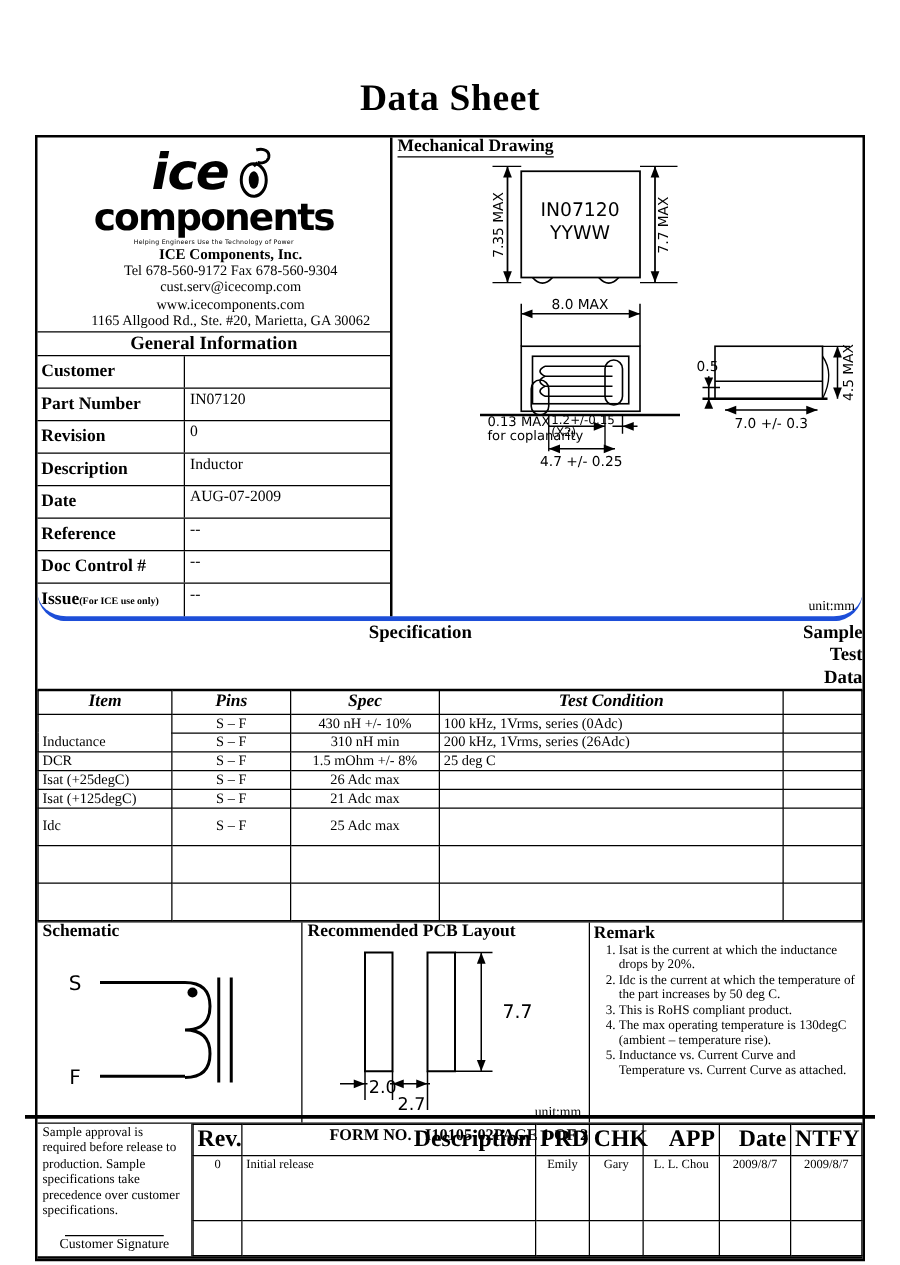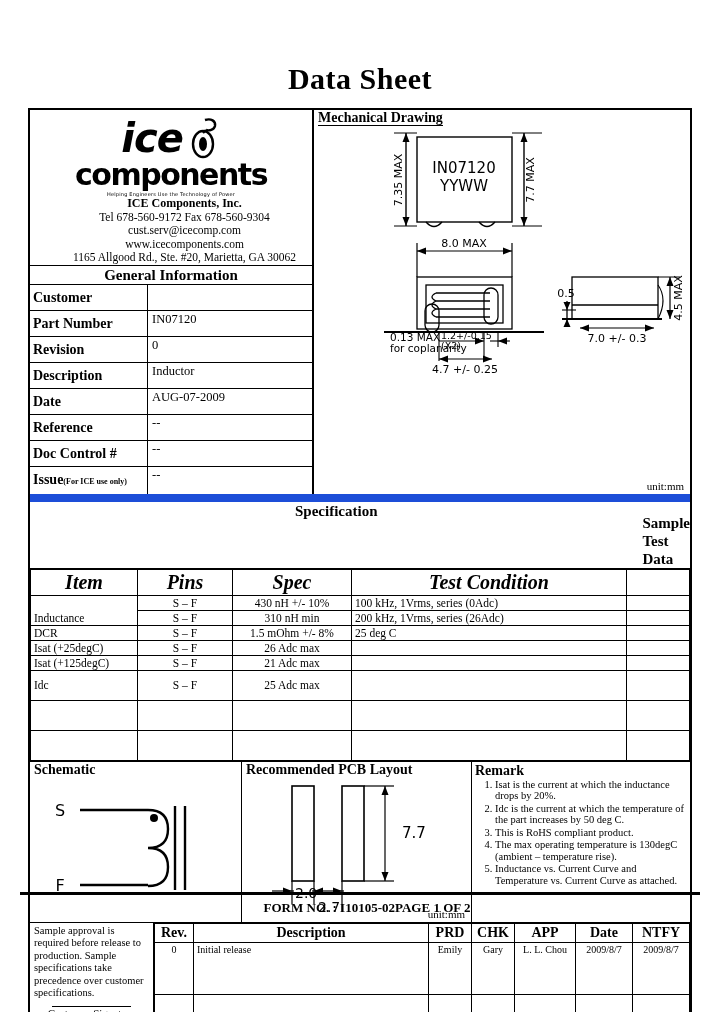--- a/index.html
+++ b/index.html
@@ -1,21 +1,21 @@
 <!DOCTYPE html>
 <html><head>
 <meta charset="utf-8">
 <style>
   html,body{margin:0;padding:0;background:#fff;}
   body{width:720px;height:1012px;font-family:"Liberation Serif",serif;color:#000;}
   .page{position:relative;width:720px;height:950px;}
   .title{text-align:center;font-size:30px;font-weight:bold;letter-spacing:.5px;padding-top:62px;font-family:"Liberation Serif",serif;}
   .sheet{position:absolute;left:28px;top:108px;width:664px;border:2px solid #000;box-sizing:border-box;}
   
-  .topband{display:flex;border-bottom:8px solid #1d4ed8;}
+  .topband{display:flex;border-bottom:4px solid #1d4ed8;border-radius:23px;}
   .logobox{width:284px;box-sizing:border-box;border-right:2px solid #000;}
   .logo-wrap{text-align:center;padding-top:6px;}
   .logo-ice{font-family:"DejaVu Sans",sans-serif;font-weight:bold;font-style:italic;font-size:40px;line-height:34px;letter-spacing:-1px;}
   .logo-comp{font-family:"DejaVu Sans",sans-serif;font-weight:bold;font-size:30px;line-height:30px;letter-spacing:-1.5px;}
   .logo-tag{font-size:5px;font-family:"DejaVu Sans",sans-serif;letter-spacing:.2px;margin-top:1px;}
   .addr{text-align:center;font-size:11.5px;line-height:13.5px;padding-left:27px;}
   .addr .co{font-weight:bold;font-size:12px;}
   .gi-head{text-align:center;font-weight:bold;font-size:15px;border-top:1.5px solid #000;border-bottom:1.5px solid #000;line-height:18px;}
   .gi-row{display:flex;border-bottom:1px solid #000;}
   .gi-row.nb{border-bottom:0;}
@@ -23,24 +23,24 @@
   .gi-k small{font-size:8px;font-weight:bold;}
   .gi-v{flex:1;font-size:12.5px;padding:0 4px;line-height:17px;}
   .mech{flex:1;position:relative;}
   .mech-title{font-weight:bold;font-size:14px;padding-left:4px;line-height:15px;}
   .mech-title span{border-bottom:1.5px solid #000;}
   .unitmm{position:absolute;right:6px;bottom:2px;font-size:11px;font-family:"Liberation Serif",serif;}
   svg{display:block;}
   
   .spechdr{display:flex;border-bottom:1.5px solid #000;}
   .spechdr .a{width:625px;text-align:center;font-weight:bold;font-size:15px;line-height:18px;box-sizing:border-box;}
-  .spechdr .b{flex:1;text-align:left;font-weight:bold;font-size:15px;line-height:18px;margin-top:12px;}
+  .spechdr .b{flex:1;text-align:right;font-weight:bold;font-size:15px;line-height:18px;}
   table.spec{width:100%;border-collapse:collapse;table-layout:fixed;}
   table.spec td,table.spec th{border:1px solid #000;font-size:11.5px;padding:1px 3px;vertical-align:middle;}
-  table.spec th{font-style:italic;font-weight:bold;font-size:20px;text-align:center;}
+  table.spec th{font-style:italic;font-weight:bold;font-size:14px;text-align:center;}
   .c-item{width:100px;} .c-pins{width:88px;text-align:center;}
   .c-spec{width:112px;text-align:center;} .c-cond{width:268px;}
   .c-std{width:auto;}
   .tall td{height:27px;}
   .vmerge{text-align:left;}
   
   .lower{display:flex;border-top:1.5px solid #000;border-bottom:1.5px solid #000;}
   .sch{width:212px;box-sizing:border-box;border-right:1.5px solid #000;position:relative;height:160px;}
   .pcb{width:230px;box-sizing:border-box;border-right:1.5px solid #000;position:relative;height:160px;}
   .rem{flex:1;box-sizing:border-box;padding:1px 3px;}
@@ -48,21 +48,21 @@
   .rem ol{margin:0;padding-left:20px;font-size:10.5px;line-height:11.8px;}
   .rem ol li{margin-bottom:.5px;}
   
   .revwrap{display:flex;border-bottom:2px solid #000;}
   .approval{width:184px;box-sizing:border-box;border-right:1.5px solid #000;padding:2px 4px;font-size:10.5px;line-height:12.5px;position:relative;}
   .sig{position:absolute;left:14px;right:14px;bottom:3px;text-align:center;}
   .sigline{border-top:1px solid #000;margin:0 8px;}
   .sigtxt{font-size:11px;}
   table.rev{border-collapse:collapse;table-layout:fixed;width:478px;}
   table.rev td,table.rev th{border:1px solid #000;font-size:10px;padding:1px 3px;}
-  table.rev th{font-weight:bold;font-size:14px;text-align:center;margin-left:12px;}
+  table.rev th{font-weight:bold;font-size:19px;text-align:right;margin-left:12px;}
   table.rev td.ctr{text-align:center;}
   .r-rev{width:32px;} .r-desc{width:228px;} .r-prd{width:36px;} .r-chk{width:36px;}
   .r-app{width:54px;} .r-date{width:50px;} .r-ntfy{width:50px;}
   .footer{position:absolute;left:28px;right:28px;top:900px;display:flex;justify-content:center;font-size:13px;font-weight:bold;padding-left:14px;}
   .fbar{position:absolute;left:20px;right:20px;top:892px;border-top:3px solid #000;}
 </style>
 </head>
 <body>
 
 <div class="page">

